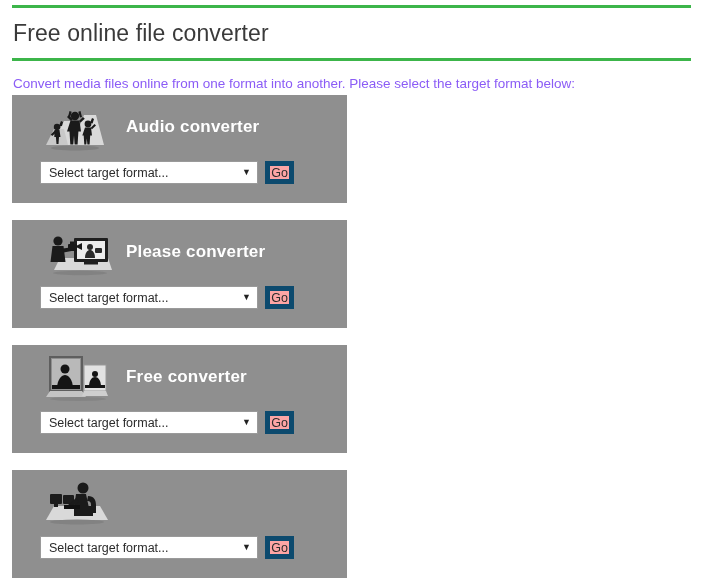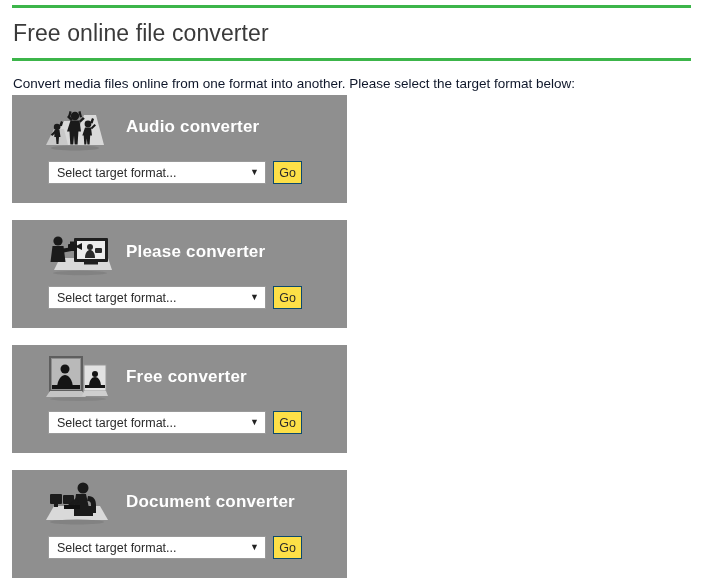--- a/index.html
+++ b/index.html
@@ -36,21 +36,21 @@
     font-size: 23px;
     font-weight: normal;
     color: #3a3a3a;
     letter-spacing: 0.1px;
     margin: 0;
     padding: 11px 0 11px 1px;
     line-height: 28px;
   }
   .intro {
     font-size: 13.5px;
-    color: #0f172a;
+    color: #8b5cf6;
     padding: 14px 0 0 1px;
     line-height: 18px;
   }
 
   
   .grid {
     position: absolute;
     left: 12px;
     top: 90px;
     width: 679px;
@@ -83,21 +83,21 @@
     font-size: 17px;
     font-weight: bold;
     color: #ffffff;
     letter-spacing: 0.2px;
     margin-left: 10px;
     white-space: nowrap;
   }
   .card-controls {
     display: flex;
     align-items: center;
-    padding-left: 36px;
+    padding-left: 28px;
     margin-top: 2px;
   }
   .select-box {
     width: 218px;
     height: 23px;
     background: #ffffff;
     border: 1px solid #9a9a9a;
     box-sizing: border-box;
     display: flex;
     align-items: center;
@@ -110,22 +110,22 @@
   .select-arrow {
     font-size: 9px;
     color: #222222;
     line-height: 1;
     padding-bottom: 1px;
   }
   .go-btn {
     margin-left: 7px;
     width: 29px;
     height: 23px;
-    background: #fde047;
-    border: 1px solid #0c4a6e;
+    background: #fca5a5;
+    border: 5px solid #0c4a6e;
     box-sizing: border-box;
     font-size: 12.5px;
     color: #2b2b2b;
     display: flex;
     align-items: center;
     justify-content: center;
     font-family: "Liberation Sans", sans-serif;
     cursor: default;
   }
 
@@ -271,21 +271,20 @@
               <path d="M38,24 l-8,7 l2,3 l9,-6 z"></path>
               <path d="M36,32 h18 v5 h-18 z"></path>
               <path d="M50,22 c6,0 8,4 8,9 l0,8 h-5 l0,-8 c0,-3 -1,-4 -4,-4 z"></path>
               <rect x="43" y="37" width="12" height="5"></rect>
               <path d="M36,37 h8 v5 h-8 z"></path>
             </g>
             <rect x="26" y="31" width="16" height="4" fill="#111111"></rect>
             <ellipse cx="39" cy="48" rx="27" ry="2.4" fill="#828282"></ellipse>
           </svg>
         </div>
-        <div class="card-title">Document converter</div>
       </div>
       <div class="card-controls">
         <div class="select-box">
           <span>Select target format...</span>
           <span class="select-arrow">▼</span>
         </div>
         <div class="go-btn">Go</div>
       </div>
     </div>
 

